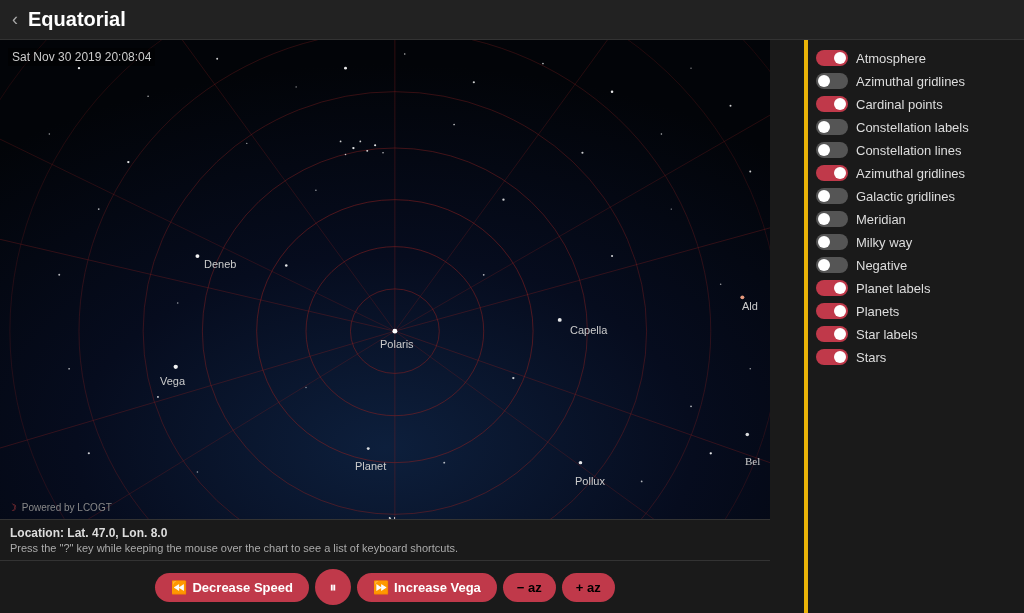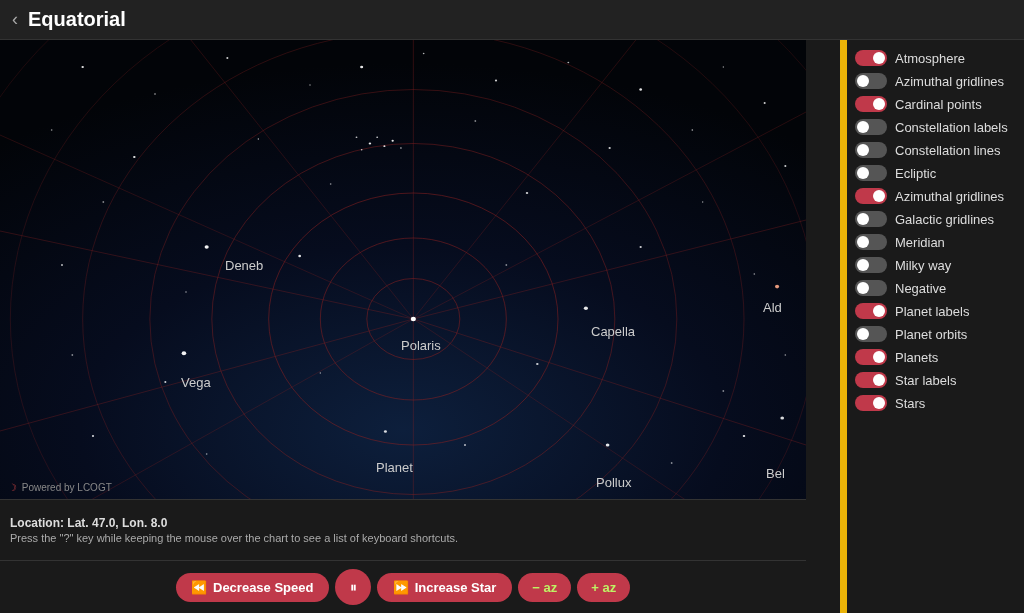--- a/index.html
+++ b/index.html
@@ -85,30 +85,29 @@
       color: #888;
     }
     .watermark-icon {
       color: #c44;
       margin-right: 2px;
     }
 
     
     .star-label {
       position: absolute;
-      font-size: 13px;
+      font-size: 11px;
       color: #ccc;
       pointer-events: none;
-      margin-left: 21px;
     }
 
     
     .info-bar {
       background: #1a1a1a;
-      padding: 16px 10px;
+      padding: 6px 10px;
       border-top: 1px solid #333;
     }
     .info-bar .location {
       font-size: 12px;
       font-weight: bold;
       color: #ddd;
       margin-bottom: 2px;
     }
     .info-bar .hint {
       font-size: 11px;
@@ -135,21 +134,21 @@
       font-size: 13px;
       cursor: pointer;
       display: flex;
       align-items: center;
       gap: 5px;
       font-weight: bold;
     }
 
     .ctrl-btn-sm {
       background: #c0394a;
-      color: #bef264;
+      color: #000000;
       border: none;
       border-radius: 20px;
       padding: 7px 14px;
       font-size: 13px;
       cursor: pointer;
       font-weight: bold;
     }
 
     .ctrl-btn-pause {
       background: #c0394a;
@@ -160,23 +159,23 @@
       height: 36px;
       font-size: 14px;
       cursor: pointer;
       display: flex;
       align-items: center;
       justify-content: center;
     }
 
     
     .right-panel {
-      width: 184px;
+      width: 220px;
       background: #1a1a1a;
-      border-left: 7px solid #eab308;
+      border-left: 4px solid #eab308;
       overflow-y: auto;
       padding: 10px 8px;
       flex-shrink: 0;
       margin-left: 34px;
     }
 
     .toggle-row {
       display: flex;
       align-items: center;
       margin-bottom: 7px;
@@ -326,29 +325,30 @@
 
         <circle cx="358" cy="115" r="1.2" fill="white" opacity="0.9"></circle>
         <circle cx="365" cy="108" r="0.9" fill="white" opacity="0.8"></circle>
         <circle cx="372" cy="118" r="1.0" fill="white" opacity="0.85"></circle>
         <circle cx="350" cy="122" r="0.8" fill="white" opacity="0.75"></circle>
         <circle cx="380" cy="112" r="1.1" fill="white" opacity="0.9"></circle>
         <circle cx="345" cy="108" r="0.9" fill="white" opacity="0.8"></circle>
         <circle cx="388" cy="120" r="0.8" fill="white" opacity="0.75"></circle>
       </svg>
 
+      <div class="timestamp">Sat Nov 30 2019 20:08:04</div>
 
       <div class="star-label" style="left:380px; top:298px;">Polaris</div>
       <div class="star-label" style="left:204px; top:218px;">Deneb</div>
       <div class="star-label" style="left:160px; top:335px;">Vega</div>
       <div class="star-label" style="left:570px; top:284px;">Capella</div>
       <div class="star-label" style="left:355px; top:420px;">Planet</div>
       <div class="star-label" style="left:575px; top:435px;">Pollux</div>
       <div class="star-label" style="left:742px; top:260px;">Ald</div>
-      <div class="star-label" style="left:745px; top:426px;">Bel</div>
+      <div class="star-label" style="left:745px; top:415px;font-family:Liberation Serif, serif;">Bel</div>
       <div class="star-label" style="left:388px; top:475px;">N</div>
 
       <div class="watermark">
         <span class="watermark-icon">☽</span>
         <span>Powered by LCOGT</span>
       </div>
     </div>
 
     <div class="info-bar">
       <div class="location">Location: Lat. 47.0, Lon. 8.0</div>
@@ -358,21 +358,21 @@
     <div class="controls-bar">
       <button class="ctrl-btn">
         <span>⏪</span>
         <span>Decrease Speed</span>
       </button>
       <button class="ctrl-btn-pause">
         <span>⏸</span>
       </button>
       <button class="ctrl-btn">
         <span>⏩</span>
-        <span>Increase Star</span>
+        <span>Increase Vega</span>
       </button>
       <button class="ctrl-btn-sm">
         <span>− az</span>
       </button>
       <button class="ctrl-btn-sm">
         <span>+ az</span>
       </button>
     </div>
 
   </div>
@@ -414,28 +414,20 @@
       <div class="toggle-row">
         <div class="toggle">
           <div class="toggle-track off">
             <div class="toggle-knob"></div>
           </div>
         </div>
         <span class="toggle-label">Constellation lines</span>
       </div>
       <div class="toggle-row">
         <div class="toggle">
-          <div class="toggle-track off">
-            <div class="toggle-knob"></div>
-          </div>
-        </div>
-        <span class="toggle-label">Ecliptic</span>
-      </div>
-      <div class="toggle-row">
-        <div class="toggle">
           <div class="toggle-track on">
             <div class="toggle-knob"></div>
           </div>
         </div>
         <span class="toggle-label">Azimuthal gridlines</span>
       </div>
       <div class="toggle-row">
         <div class="toggle">
           <div class="toggle-track off">
             <div class="toggle-knob"></div>
@@ -470,28 +462,20 @@
       <div class="toggle-row">
         <div class="toggle">
           <div class="toggle-track on">
             <div class="toggle-knob"></div>
           </div>
         </div>
         <span class="toggle-label">Planet labels</span>
       </div>
       <div class="toggle-row">
         <div class="toggle">
-          <div class="toggle-track off">
-            <div class="toggle-knob"></div>
-          </div>
-        </div>
-        <span class="toggle-label">Planet orbits</span>
-      </div>
-      <div class="toggle-row">
-        <div class="toggle">
           <div class="toggle-track on">
             <div class="toggle-knob"></div>
           </div>
         </div>
         <span class="toggle-label">Planets</span>
       </div>
       <div class="toggle-row">
         <div class="toggle">
           <div class="toggle-track on">
             <div class="toggle-knob"></div>

